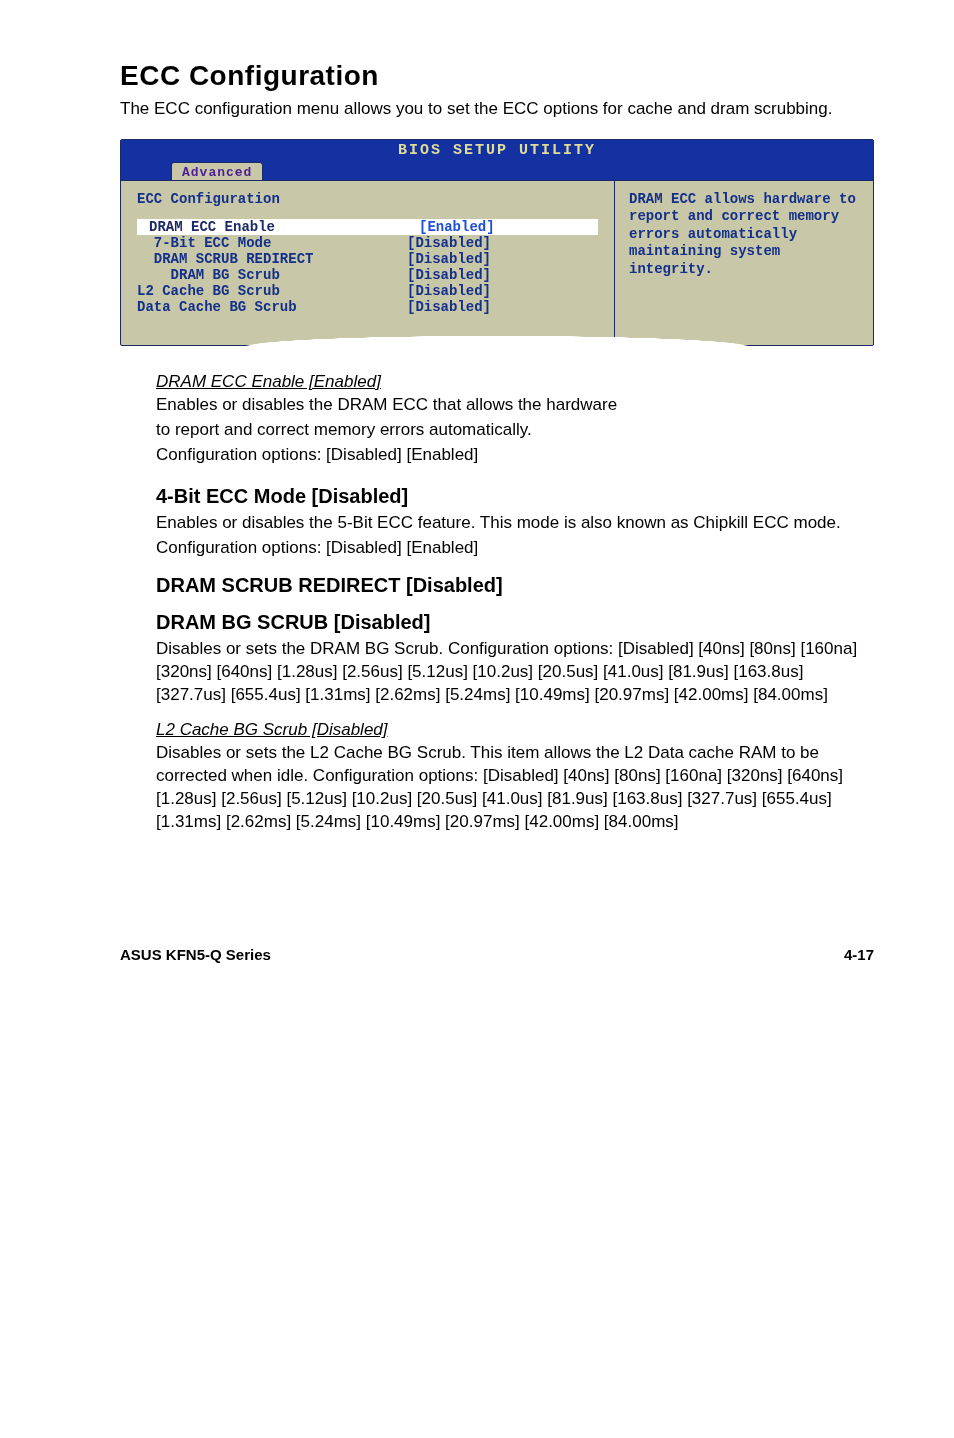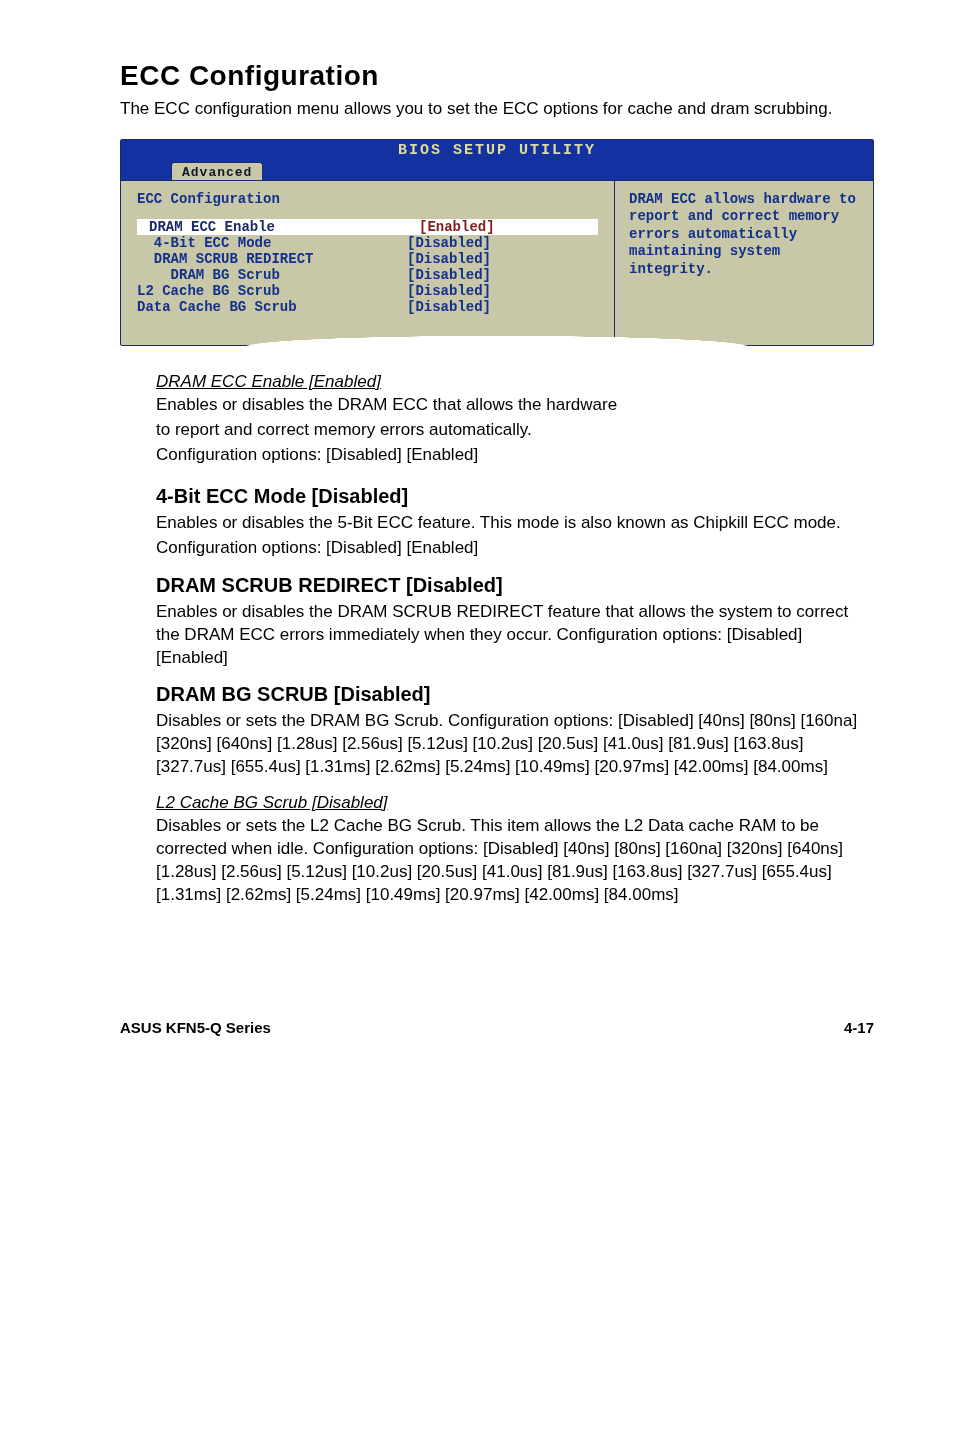--- a/index.html
+++ b/index.html
@@ -47,21 +47,21 @@
   .bios-tabrow {
     background: #1331a0;
     display: flex;
     align-items: flex-end;
     padding-left: 50px;
     height: 20px;
     position: relative;
   }
   .bios-tab {
     background: #c8c7a8;
-    color: #0f172a;
+    color: #4c1d95;
     font-weight: bold;
     font-size: 13px;
     padding: 2px 10px 0 10px;
     border: 1px solid #1b2a66;
     border-bottom: none;
     border-radius: 3px 3px 0 0;
     letter-spacing: 1px;
   }
   .bios-content {
     display: flex;
@@ -97,21 +97,21 @@
     font-weight: bold;
   }
   .bios-row.selected .bios-label {
     color: #1b2a66;
   }
   .bios-value {
     color: #13308a;
     font-weight: bold;
   }
   .bios-row.selected .bios-value {
-    color: #7f1d1d;
+    color: #1d4ed8;
   }
   .bios-help {
     color: #13308a;
     font-weight: bold;
     line-height: 1.25;
   }
   .bios-wrap { position: relative; margin-bottom: 26px; }
   .bios-wrap::after {
     content:"";
     position:absolute;
@@ -166,21 +166,21 @@
   <div class="bios">
     <div class="bios-titlebar">BIOS SETUP UTILITY</div>
     <div class="bios-tabrow">
       <div class="bios-tab">Advanced</div>
     </div>
     <div class="bios-content">
       <div class="bios-left">
         <div class="bios-heading">ECC Configuration</div>
         <div id="bios-rows">
               <div class="bios-row selected"><span class="bios-label">DRAM ECC Enable</span><span class="bios-value">[Enabled]</span></div>
-              <div class="bios-row"><span class="bios-label">  4-Bit ECC Mode</span><span class="bios-value">[Disabled]</span></div>
+              <div class="bios-row"><span class="bios-label">  7-Bit ECC Mode</span><span class="bios-value">[Disabled]</span></div>
               <div class="bios-row"><span class="bios-label">  DRAM SCRUB REDIRECT</span><span class="bios-value">[Disabled]</span></div>
               <div class="bios-row"><span class="bios-label">    DRAM BG Scrub</span><span class="bios-value">[Disabled]</span></div>
               <div class="bios-row"><span class="bios-label">L2 Cache BG Scrub</span><span class="bios-value">[Disabled]</span></div>
               <div class="bios-row"><span class="bios-label">Data Cache BG Scrub</span><span class="bios-value">[Disabled]</span></div>
             </div>
       </div>
       <div class="bios-right">
         <div class="bios-help">DRAM ECC allows hardware to report and correct memory errors automatically maintaining system integrity.</div>
       </div>
     </div>
@@ -195,21 +195,20 @@
   </div>
 
   <div class="sub-block">
     <h3 class="sub-title">4-Bit ECC Mode [Disabled]</h3>
     <p>Enables or disables the 5-Bit ECC feature. This mode is also known as Chipkill ECC mode.</p>
     <p>Configuration options: [Disabled] [Enabled]</p>
   </div>
 
   <div class="sub-block">
     <h3 class="sub-title">DRAM SCRUB REDIRECT [Disabled]</h3>
-    <p>Enables or disables the DRAM SCRUB REDIRECT feature that allows the system to correct the DRAM ECC errors immediately when they occur. Configuration options: [Disabled] [Enabled]</p>
   </div>
 
   <div class="sub-block">
     <h3 class="sub-title">DRAM BG SCRUB [Disabled]</h3>
     <p>Disables or sets the DRAM BG Scrub. Configuration options: [Disabled] [40ns] [80ns] [160na] [320ns] [640ns] [1.28us] [2.56us] [5.12us] [10.2us] [20.5us] [41.0us] [81.9us] [163.8us] [327.7us] [655.4us] [1.31ms] [2.62ms] [5.24ms] [10.49ms] [20.97ms] [42.00ms] [84.00ms]</p>
   </div>
 
   <div class="item-block">
     <h2 class="item-title">L2 Cache BG Scrub [Disabled]</h2>
     <p>Disables or sets the L2 Cache BG Scrub. This item allows the L2 Data cache RAM to be corrected when idle. Configuration options: [Disabled] [40ns] [80ns] [160na] [320ns] [640ns] [1.28us] [2.56us] [5.12us] [10.2us] [20.5us] [41.0us] [81.9us] [163.8us] [327.7us] [655.4us] [1.31ms] [2.62ms] [5.24ms] [10.49ms] [20.97ms] [42.00ms] [84.00ms]</p>

